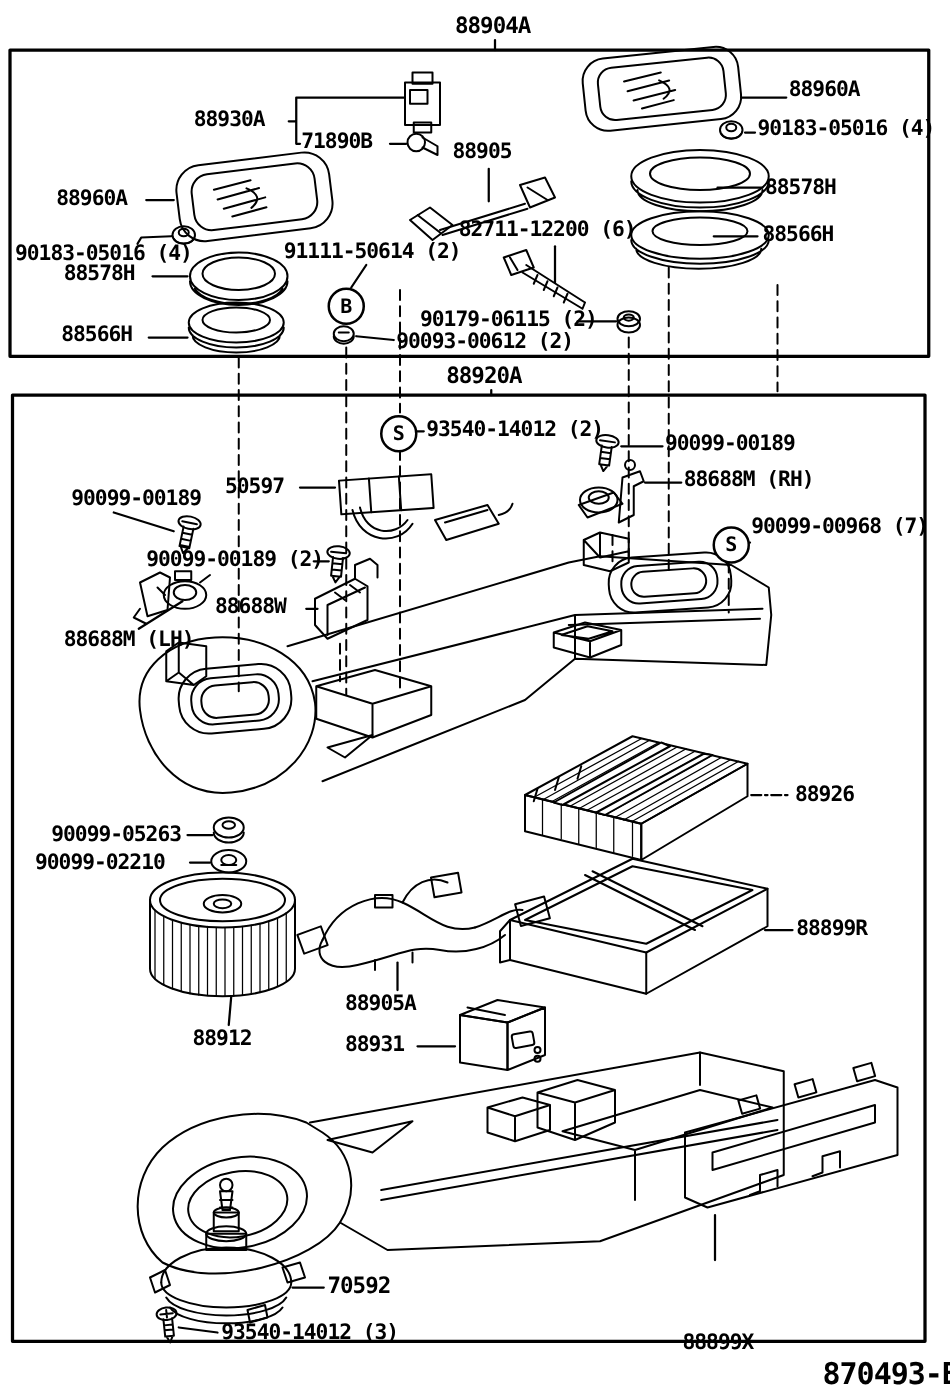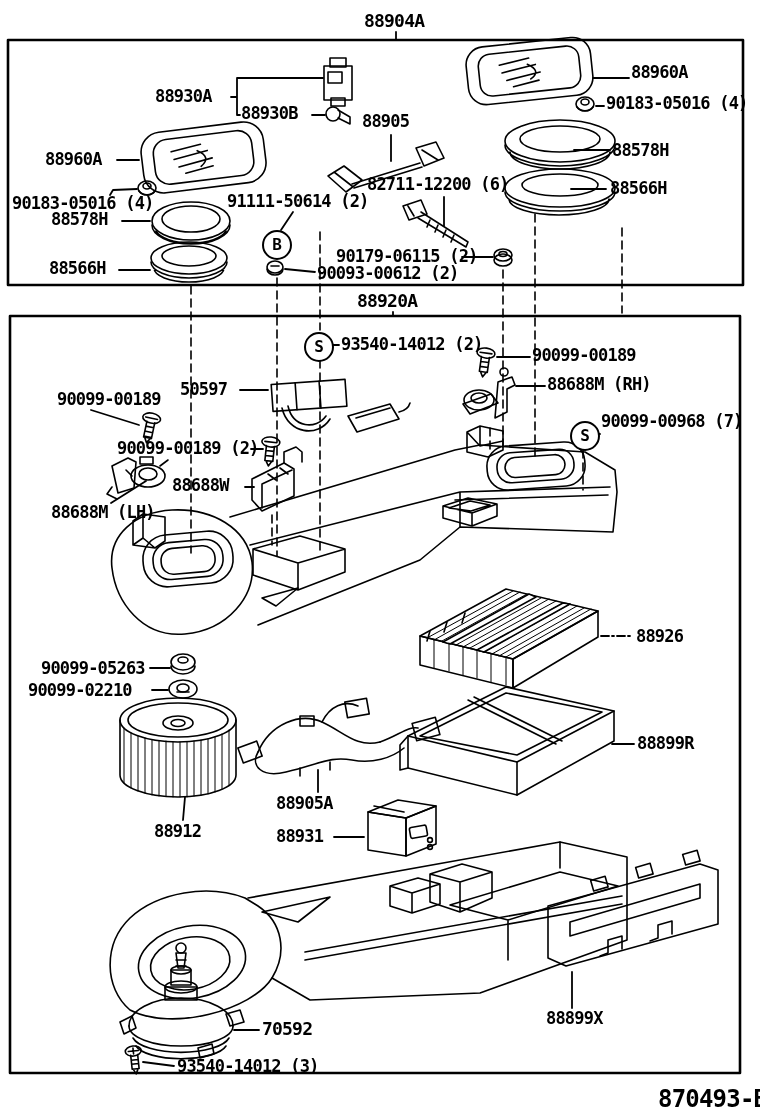--- a/index.html
+++ b/index.html
@@ -345,21 +345,21 @@
 
   <g transform="rotate(-6 134 1058)">
     <ellipse cx="134" cy="1051" rx="8" ry="5"></ellipse>
         <path d="M129,1051 h10 M134,1048 v6"></path>
     <path d="M131,1055 v14 h7 v-14 M131,1060 h7 M131,1064 h7 M132,1069 l2.5,5 2.5,-5"></path>
   </g>
 </svg>
 
 <div class="lbl fs18" style="left:364px;top:12px">88904A</div>
 <div class="lbl" style="left:155px;top:88px">88930A</div>
-<div class="lbl" style="left:241px;top:105px">88930B</div>
+<div class="lbl" style="left:241px;top:105px">71890B</div>
 <div class="lbl" style="left:362px;top:113px">88905</div>
 <div class="lbl" style="left:631px;top:64px">88960A</div>
 <div class="lbl" style="left:606px;top:95px">90183-05016 (4)</div>
 <div class="lbl" style="left:612px;top:142px">88578H</div>
 <div class="lbl" style="left:610px;top:180px">88566H</div>
 <div class="lbl" style="left:45px;top:151px">88960A</div>
 <div class="lbl" style="left:12px;top:195px">90183-05016 (4)</div>
 <div class="lbl" style="left:51px;top:211px">88578H</div>
 <div class="lbl" style="left:49px;top:260px">88566H</div>
 <div class="lbl" style="left:227px;top:193px">91111-50614 (2)</div>
@@ -378,20 +378,20 @@
 <div class="lbl" style="left:601px;top:413px">90099-00968 (7)</div>
 <div class="lbl" style="left:636px;top:628px">88926</div>
 <div class="lbl" style="left:41px;top:660px">90099-05263</div>
 <div class="lbl" style="left:28px;top:682px">90099-02210</div>
 <div class="lbl" style="left:637px;top:735px">88899R</div>
 <div class="lbl" style="left:276px;top:795px">88905A</div>
 <div class="lbl" style="left:154px;top:823px">88912</div>
 <div class="lbl" style="left:276px;top:828px">88931</div>
 <div class="lbl fs18" style="left:262px;top:1020px">70592</div>
 <div class="lbl" style="left:177px;top:1058px">93540-14012 (3)</div>
-<div class="lbl" style="left:546px;top:1010px">88899X</div>
+<div class="lbl" style="left:546px;top:1066px">88899X</div>
 <div class="lbl fs19" style="left:658px;top:1087px">870493-B</div>
 
 <div class="circ" style="left:262px;top:230px">B</div>
 <div class="circ" style="left:304px;top:332px">S</div>
 <div class="circ" style="left:570px;top:421px">S</div>
 
 </div>
 
 </body></html>

